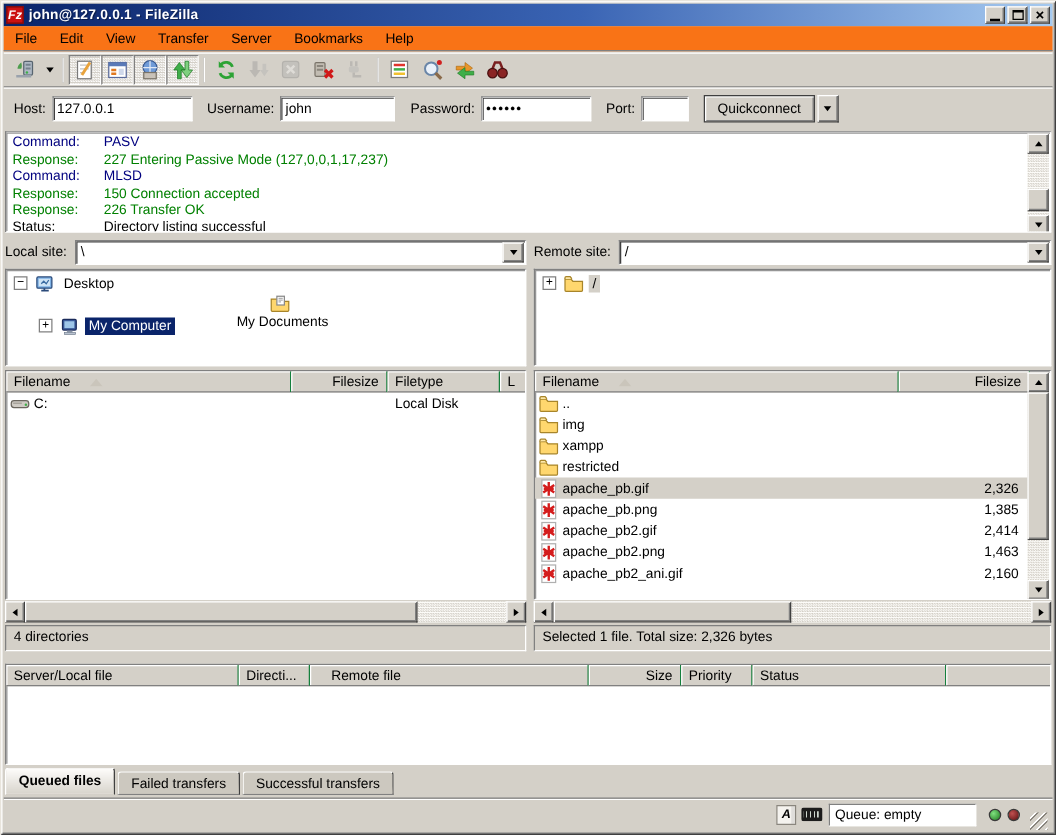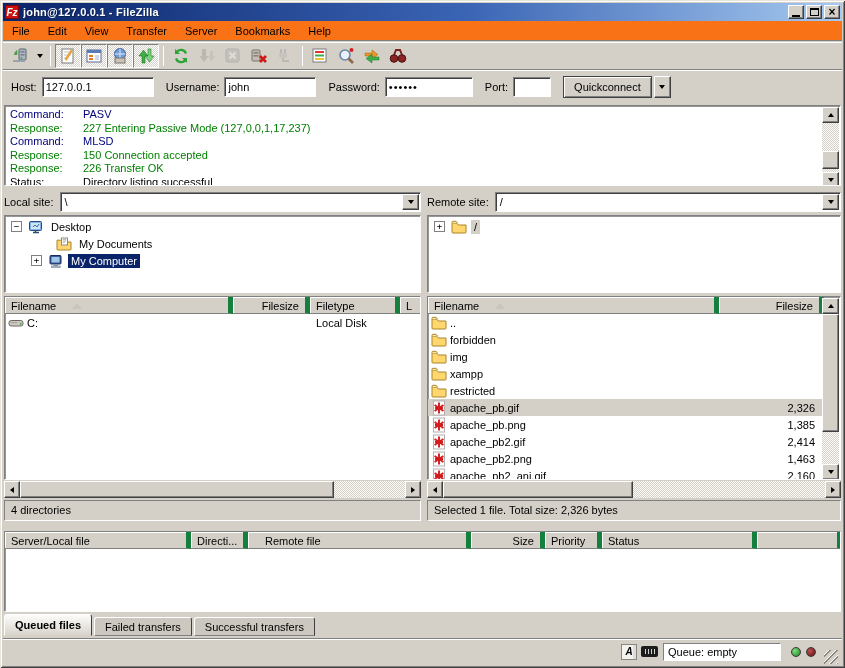--- a/index.html
+++ b/index.html
@@ -88,21 +88,21 @@
   .tree-row { height:17px; display:flex; align-items:center; white-space:nowrap; }
   .expander { width:11px; height:11px; flex:none; background:#fff; border:1px solid #808080; color:#000;
     font-size:9px; line-height:9px; text-align:center; margin-right:6px; font-family:"DejaVu Sans Mono",monospace; }
   .exp-space { width:17px; flex:none; }
   .tree-label { padding:1px 3px; margin-left:4px; }
   .sel-focus { background:#0a246a; color:#fff; }
   .sel-blur { background:#d4d0c8; }
 
   .list-box { top:296px; height:184px; overflow:hidden; }
   .hdr-row { display:flex; height:17px; }
-  .hdr-cell { background:#d4d0c8; border-right:5px solid #15803d; border-bottom:1px solid #808080;
+  .hdr-cell { background:#d4d0c8; border-right:1px solid #15803d; border-bottom:1px solid #808080;
     box-shadow:inset 1px 1px 0 #fff; padding:1px 6px 0 6px; display:flex; align-items:center; white-space:nowrap; overflow:hidden; flex:none; }
   .hdr-cell.r { justify-content:flex-end; }
   .sort-arrow { width:0; height:0; border-left:5px solid transparent; border-right:5px solid transparent;
     border-bottom:6px solid #cac5bb; margin-left:16px; }
   .lrow { height:17px; display:flex; align-items:center; white-space:nowrap; position:relative; }
   .lrow .icon { width:16px; height:16px; flex:none; margin:0 3px 0 3px; }
   .cell-abs { position:absolute; }
   .rrow { height:17px; display:flex; align-items:center; white-space:nowrap; width:396px; }
   .rrow .icon { width:16px; height:16px; flex:none; margin:0 3px 0 3px; }
   .rrow .fname { flex:1; overflow:hidden; }
@@ -374,21 +374,21 @@
         <span class="icon">
           <svg width="16" height="16" viewBox="0 0 16 16">
             <rect x="1.5" y="2.5" width="12" height="9" rx="1" fill="#7fb2e5" stroke="#2a4a7a"></rect>
             <rect x="3" y="4" width="9" height="6" fill="#cfe4f5"></rect>
             <path d="M5 8l2-2 2 2 2-3" stroke="#3a6aa0" fill="none"></path>
             <path d="M5 13.5h6M7.5 11.5v2" stroke="#2a4a7a" stroke-width="1.4"></path>
           </svg>
         </span>
         <span class="tree-label">Desktop</span>
       </div>
-      <div class="tree-row" style="padding-left: 34px;">
+      <div class="tree-row" style="padding-left: 23px; flex-direction: column;">
         <span class="exp-space"></span>
         <span class="icon">
           <svg width="16" height="16" viewBox="0 0 16 16">
             <path d="M1 4.2h4.8l1.5 1.8H15v7.2a.8.8 0 0 1-.8.8H1.8a.8.8 0 0 1-.8-.8z" fill="#ffd76e" stroke="#a8852a"></path>
             <rect x="5.5" y="2" width="6" height="7" fill="#fff" stroke="#8a8a8a"></rect>
             <path d="M6.8 3.6h3.4M6.8 5h3.4M6.8 6.4h2" stroke="#b0b0b0"></path>
           </svg>
         </span>
         <span class="tree-label">My Documents</span>
       </div>
@@ -482,30 +482,20 @@
       </div>
     <div id="remoterows">
         <div class="rrow">
           <span class="icon">
             <svg width="16" height="16" viewBox="0 0 16 16">
               <path d="M1 4.2h4.8l1.5 1.8H15v7.2a.8.8 0 0 1-.8.8H1.8a.8.8 0 0 1-.8-.8z" fill="#ffd76e" stroke="#a8852a"></path>
               <path d="M1 4.2V3.2a.9.9 0 0 1 .9-.9h3.2L6.5 4" fill="#ffe9a8" stroke="#a8852a"></path>
             </svg>
           </span>
           <span class="fname">..</span>
-          <span class="fsize"></span>
-        </div>
-        <div class="rrow">
-          <span class="icon">
-            <svg width="16" height="16" viewBox="0 0 16 16">
-              <path d="M1 4.2h4.8l1.5 1.8H15v7.2a.8.8 0 0 1-.8.8H1.8a.8.8 0 0 1-.8-.8z" fill="#ffd76e" stroke="#a8852a"></path>
-              <path d="M1 4.2V3.2a.9.9 0 0 1 .9-.9h3.2L6.5 4" fill="#ffe9a8" stroke="#a8852a"></path>
-            </svg>
-          </span>
-          <span class="fname">forbidden</span>
           <span class="fsize"></span>
         </div>
         <div class="rrow">
           <span class="icon">
             <svg width="16" height="16" viewBox="0 0 16 16">
               <path d="M1 4.2h4.8l1.5 1.8H15v7.2a.8.8 0 0 1-.8.8H1.8a.8.8 0 0 1-.8-.8z" fill="#ffd76e" stroke="#a8852a"></path>
               <path d="M1 4.2V3.2a.9.9 0 0 1 .9-.9h3.2L6.5 4" fill="#ffe9a8" stroke="#a8852a"></path>
             </svg>
           </span>
           <span class="fname">img</span>

